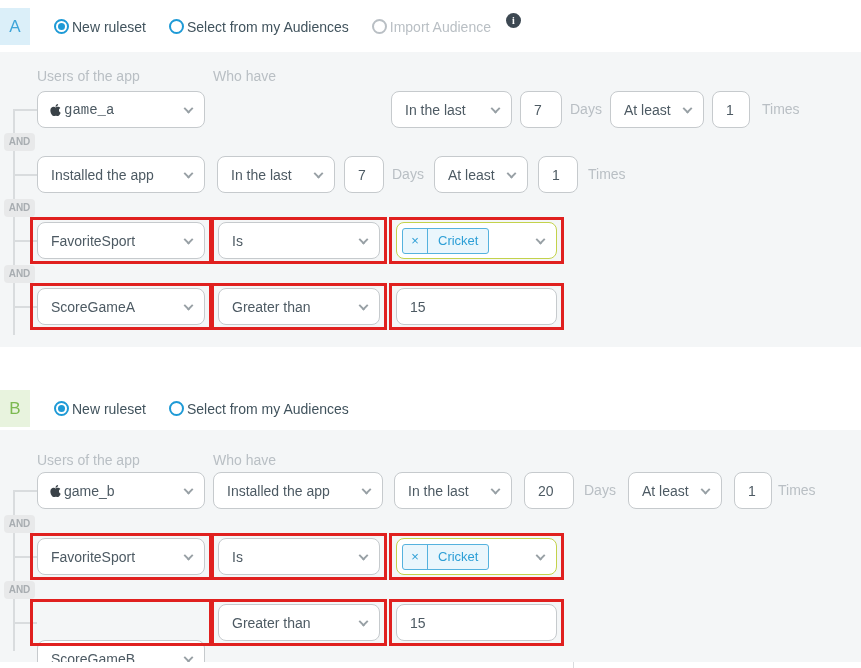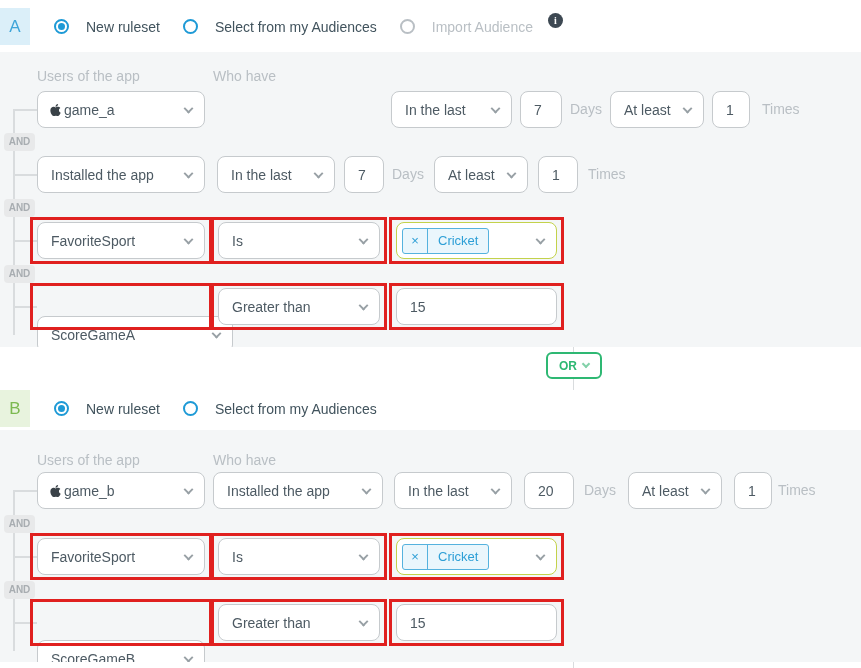--- a/index.html
+++ b/index.html
@@ -7,21 +7,21 @@
     font-family:"Liberation Sans", sans-serif; overflow:hidden; position:relative; }
   .stage { position:absolute; left:0; top:0; width:861px; height:668px; }
 
   .hdr { position:absolute; left:0; width:861px; height:37px; background:#fff; }
   .badge { position:absolute; left:0; top:0; width:30px; height:37px; text-align:center;
     line-height:37px; font-size:17px; }
   .badge.a { background:#dbeff9; color:#3fa5d9; }
   .badge.b { background:#e8f3de; color:#7cb950; }
   .radios { position:absolute; left:48px; top:0; height:37px; display:flex;
     align-items:center; gap:17px; }
-  .radio-item { display:flex; align-items:center; gap:17px; font-size:14px; color:#41535d; cursor:pointer;padding-left:6px; }
+  .radio-item { display:flex; align-items:center; gap:3px; font-size:14px; color:#41535d; cursor:pointer;padding-left:6px; }
   .radio-circle { width:15px; height:15px; border:2px solid #1e9ad6; border-radius:50%;
     position:relative; flex:0 0 15px; background:#fff; }
   .radio-circle.sel::after { content:""; position:absolute; inset:2px; background:#1e9ad6; border-radius:50%; }
   .radio-item.disabled { color:#b9bfc4; }
   .radio-item.disabled .radio-circle { border-color:#b9bfc4; }
   .info-icon { width:15px; height:15px; border-radius:50%; background:#3d4852; color:#fff;
     font-size:10px; font-weight:bold; text-align:center; line-height:15px; margin:-12px 0 0 -2px;
     font-family:"Liberation Serif", serif; }
 
   .panel { position:absolute; left:0; width:861px; background:#f4f6f7; }
@@ -90,21 +90,21 @@
         <div class="toplabel" style="left: 213px; top: 16px;">Who have</div>
         <div class="vline" style="top: 57.5px; height: 225px;"></div>
         <div class="stub" style="top: 56.5px;"></div>
         <div class="stub" style="top: 121.5px;"></div>
         <div class="stub" style="top: 187.5px;"></div>
         <div class="stub" style="top: 253.5px;"></div>
         <div class="and-badge" style="top: 81px;">AND</div>
         <div class="and-badge" style="top: 146.5px;">AND</div>
         <div class="and-badge" style="top: 212.5px;">AND</div>
         <div class="row" style="top: 39px;">
-          <div class="ctrl" style="left: 37px; width: 168px;">
+          <div class="ctrl" style="left: 37px; width: 168px; font-family: Liberation Mono, monospace;">
             <span class="apple">
               <svg width="11" height="14" viewBox="0 0 384 512">
                 <path fill="#3a4248" d="M318.7 268.7c-.2-36.7 16.4-64.4 50-84.8-18.8-26.9-47.2-41.7-84.7-44.6-35.5-2.7-74.3 20.7-88.5 20.7-15 0-49.4-19.7-76.4-19.7C63.3 141.2 4 184.8 4 273.5q0 39.3 14.4 81.2c12.8 36.7 59 126.7 107.2 125.2 25.2-.6 43-17.9 75.8-17.9 31.8 0 48.3 17.9 76.4 17.9 48.6-.7 90.4-82.5 102.6-119.3-65.2-30.7-61.7-90-61.7-91.9zm-56.6-164.2c27.3-32.4 24.8-61.9 24-72.5-24.1 1.4-52 16.4-67.9 34.9-17.5 19.8-27.8 44.3-25.6 71.9 26.1 2 49.9-11.4 69.5-34.3z"></path>
               </svg>
             </span>
             <span class="sel-text has-icon">game_a</span>
             <span class="chev"></span>
           </div>
           <div class="ctrl" style="left: 391px; width: 121px;">
             <span class="sel-text">In the last</span>
@@ -160,44 +160,37 @@
           <div class="ctrl greenish" style="left: 396px; width: 161px;">
             <span class="chip">
               <span class="chip-x">×</span>
               <span class="chip-t">Cricket</span>
             </span>
             <span class="chev"></span>
           </div>
         </div>
         <div class="row" style="top: 236px;">
           <div class="annot" style="left: 30px; top: -5px; width: 182px; height: 47px;"></div>
-          <div class="ctrl" style="left: 37px; width: 196px; margin-top: 28px;">
+          <div class="ctrl" style="left: 37px; width: 168px;">
             <span class="sel-text">ScoreGameA</span>
             <span class="chev"></span>
           </div>
           <div class="annot" style="left: 211px; top: -5px; width: 176px; height: 47px;"></div>
           <div class="ctrl" style="left: 218px; width: 162px;">
             <span class="sel-text">Greater than</span>
             <span class="chev"></span>
           </div>
           <div class="annot" style="left: 389px; top: -5px; width: 175px; height: 47px;"></div>
           <div class="ctrl" style="left: 396px; width: 161px;">
             <span class="sel-text">15</span>
           </div>
         </div>
       </div>
     </div>
 
-  <div class="divider" style="top:347px;height:43px;">
-    <div class="div-line"></div>
-    <div class="or-btn">
-      <span>OR</span>
-      <span class="or-chev"></span>
-    </div>
-  </div>
 
   <div id="hdr-b">
       <div class="hdr" style="top: 390px;">
         <div class="badge b">B</div>
         <div class="radios">
           <div class="radio-item">
             <span class="radio-circle sel"></span>
             <span>New ruleset</span>
           </div>
           <div class="radio-item">

